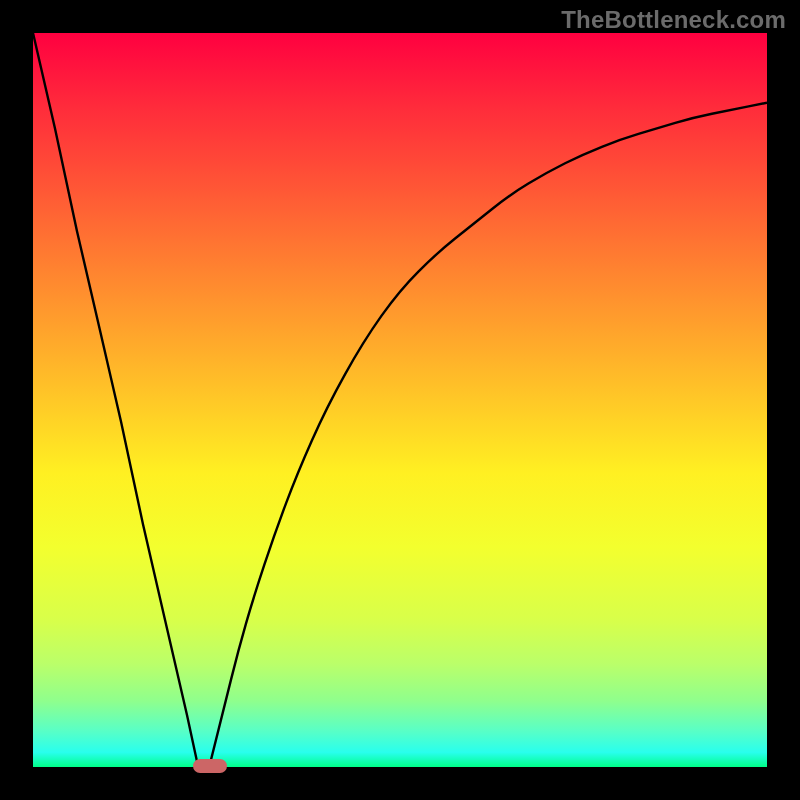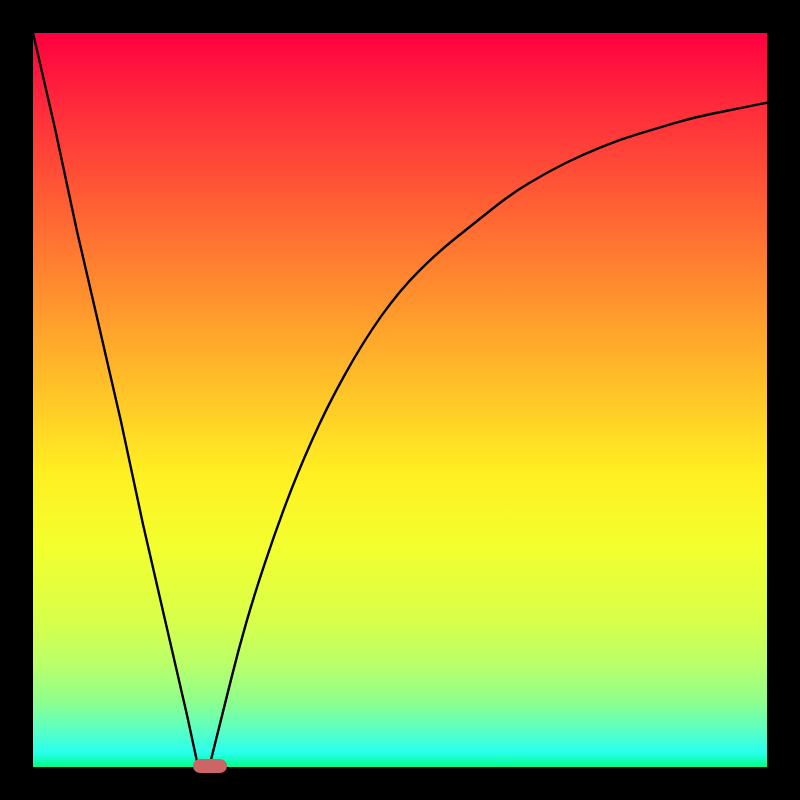--- a/index.html
+++ b/index.html
@@ -72,14 +72,15 @@
 
     <svg class="curve" width="734" height="734" viewBox="0 0 734 734">
 
       <path id="curve-path" d="M0.0 0.0 L22.0 95.4 L44.0 198.2 L66.1 293.6 L88.1 389.0 L110.1 491.8 L132.1 587.2 L154.1 682.6 L165.2 734.0 L176.2 734.0 Q190.8 675.3 198.2 645.9 Q205.5 616.6 212.9 590.9 Q220.2 565.2 231.2 532.2 Q242.2 499.1 253.2 469.8 Q264.2 440.4 278.9 407.4 Q293.6 374.3 312.0 341.3 Q330.3 308.3 348.6 282.6 Q367.0 256.9 385.4 238.6 Q403.7 220.2 422.1 205.5 Q440.4 190.8 458.8 176.2 Q477.1 161.5 495.4 150.5 Q513.8 139.5 532.1 130.3 Q550.5 121.1 568.9 113.8 Q587.2 106.4 605.5 100.9 Q623.9 95.4 642.3 89.9 Q660.6 84.4 679.0 80.7 Q697.3 77.1 715.6 73.4 L734.0 69.7" stroke="#000" stroke-width="2.4" fill="none"></path>
     </svg>
 
     <div class="marker" id="min-marker" style="left: 160px; top: 726px; width: 34px; height: 14px;"></div>
 
   </div>
 
+  <div class="watermark">TheBottleneck.com</div>
 
 </div>
 
 </body></html>

